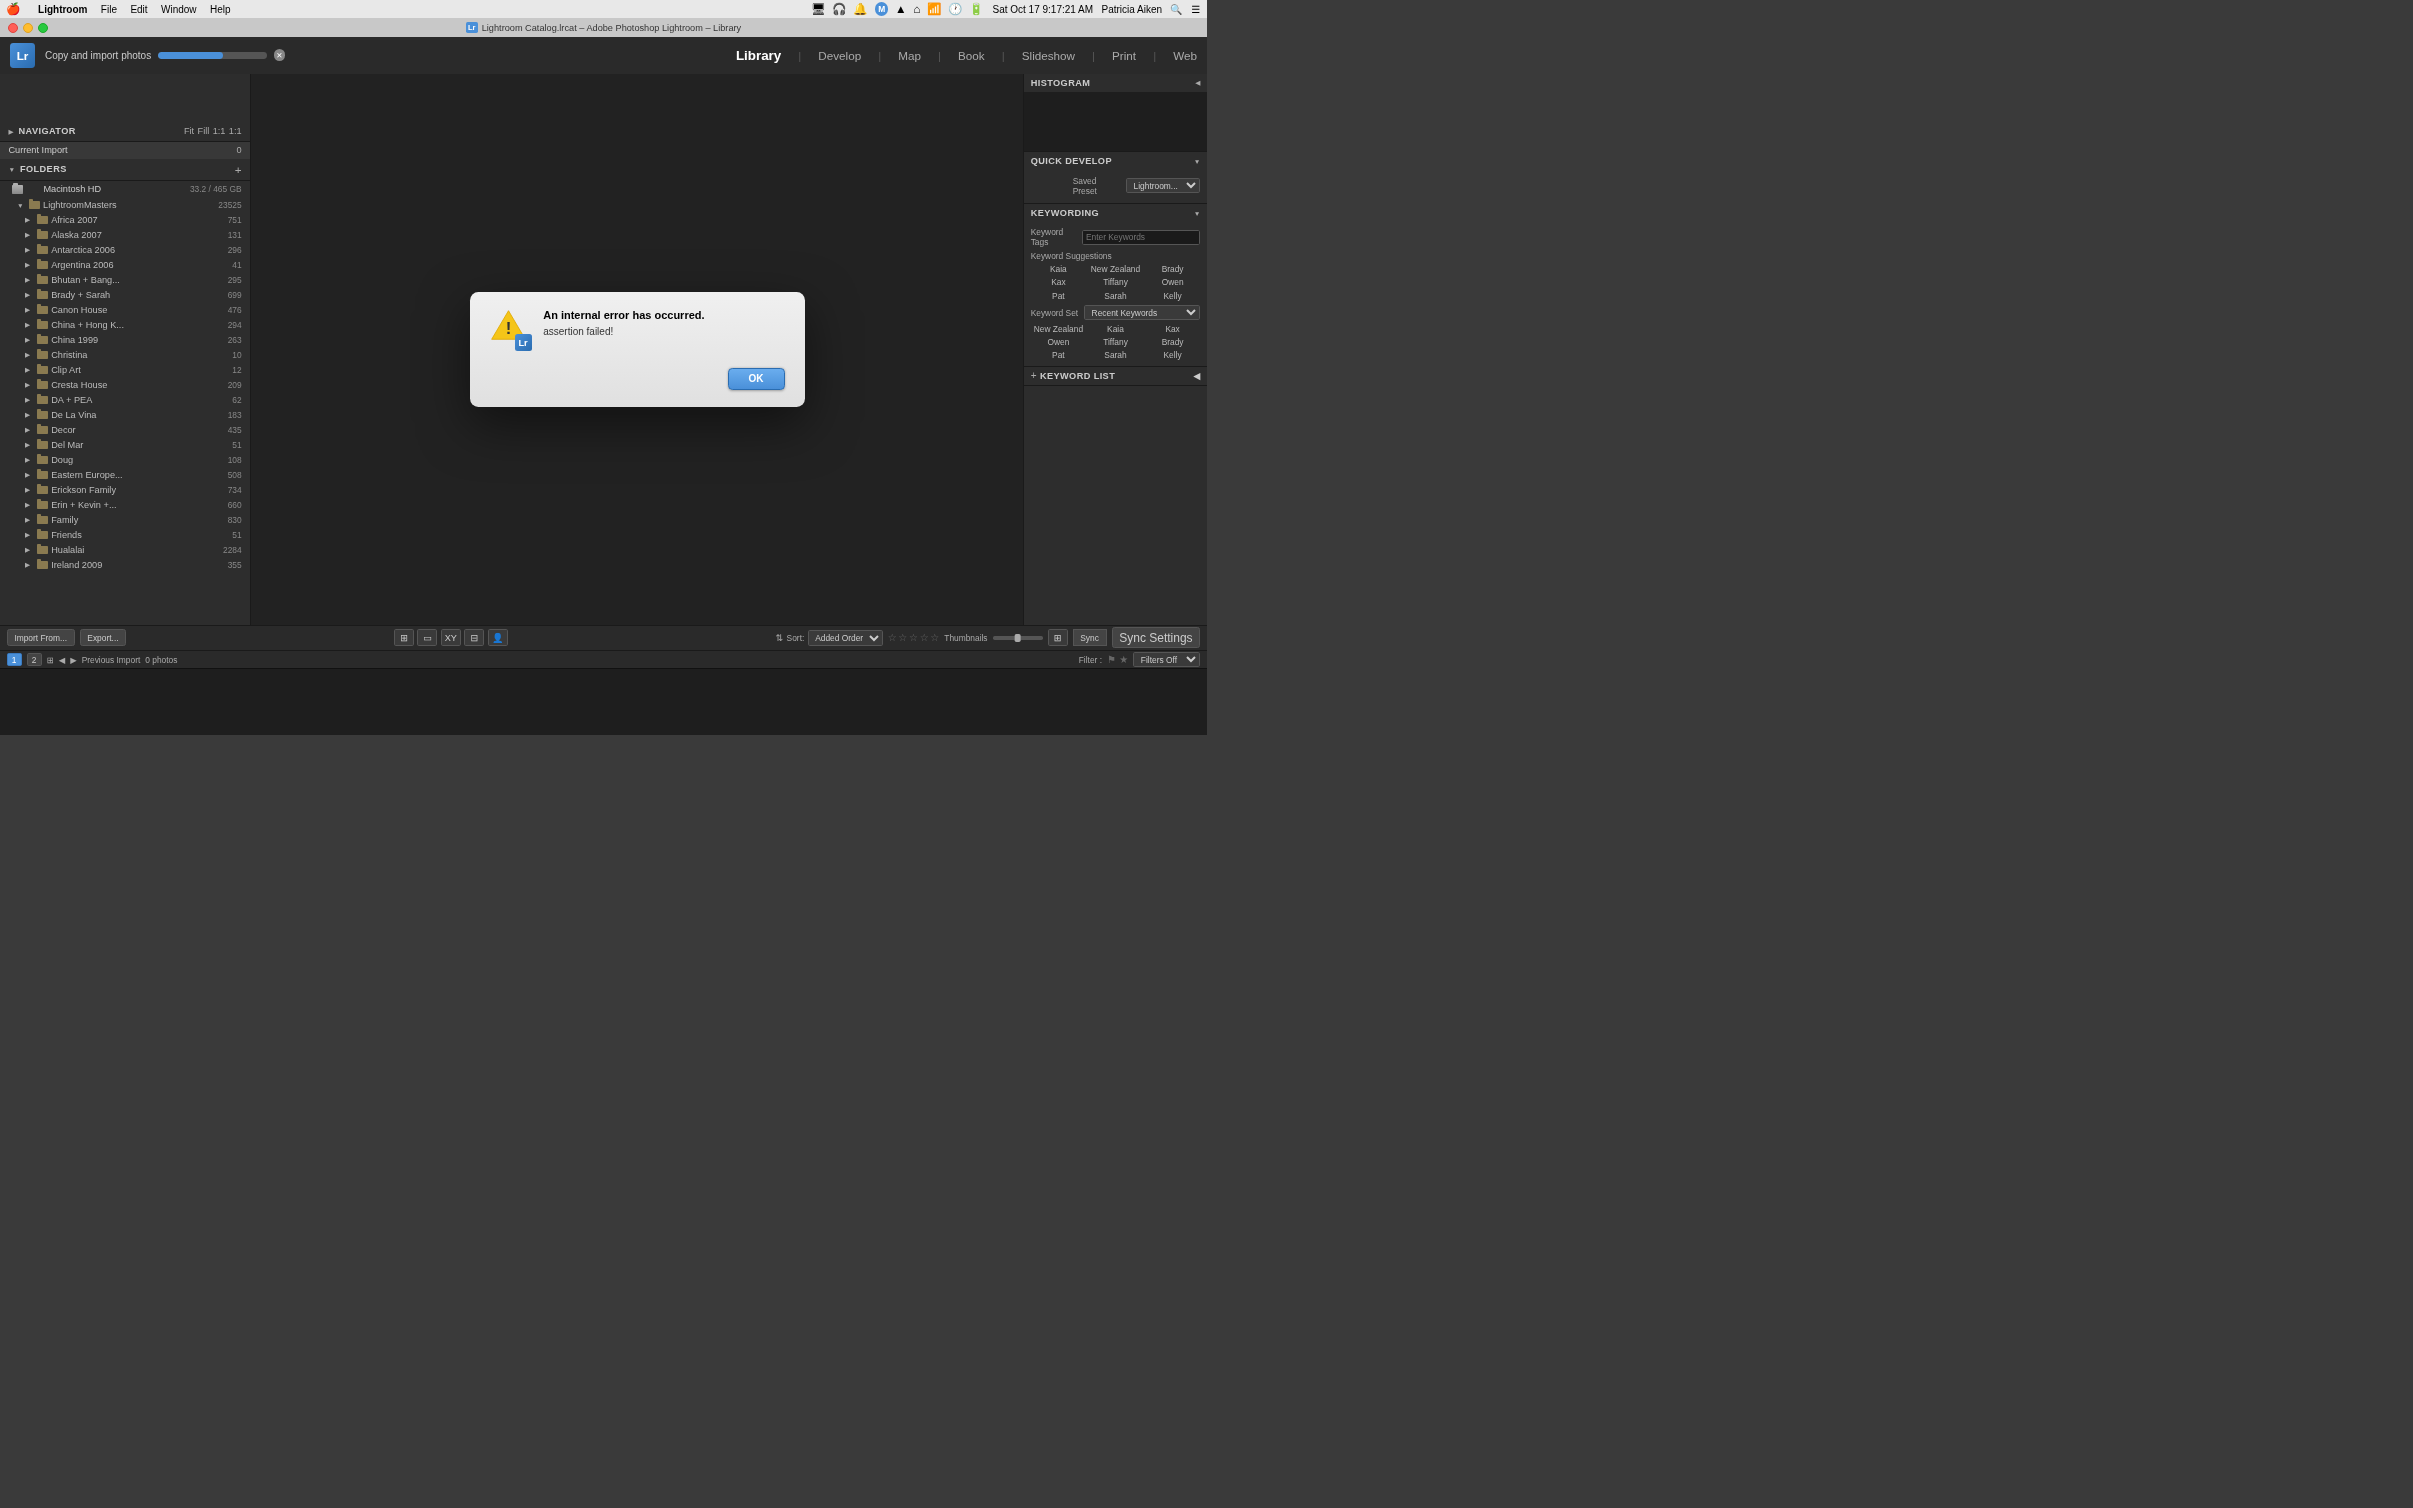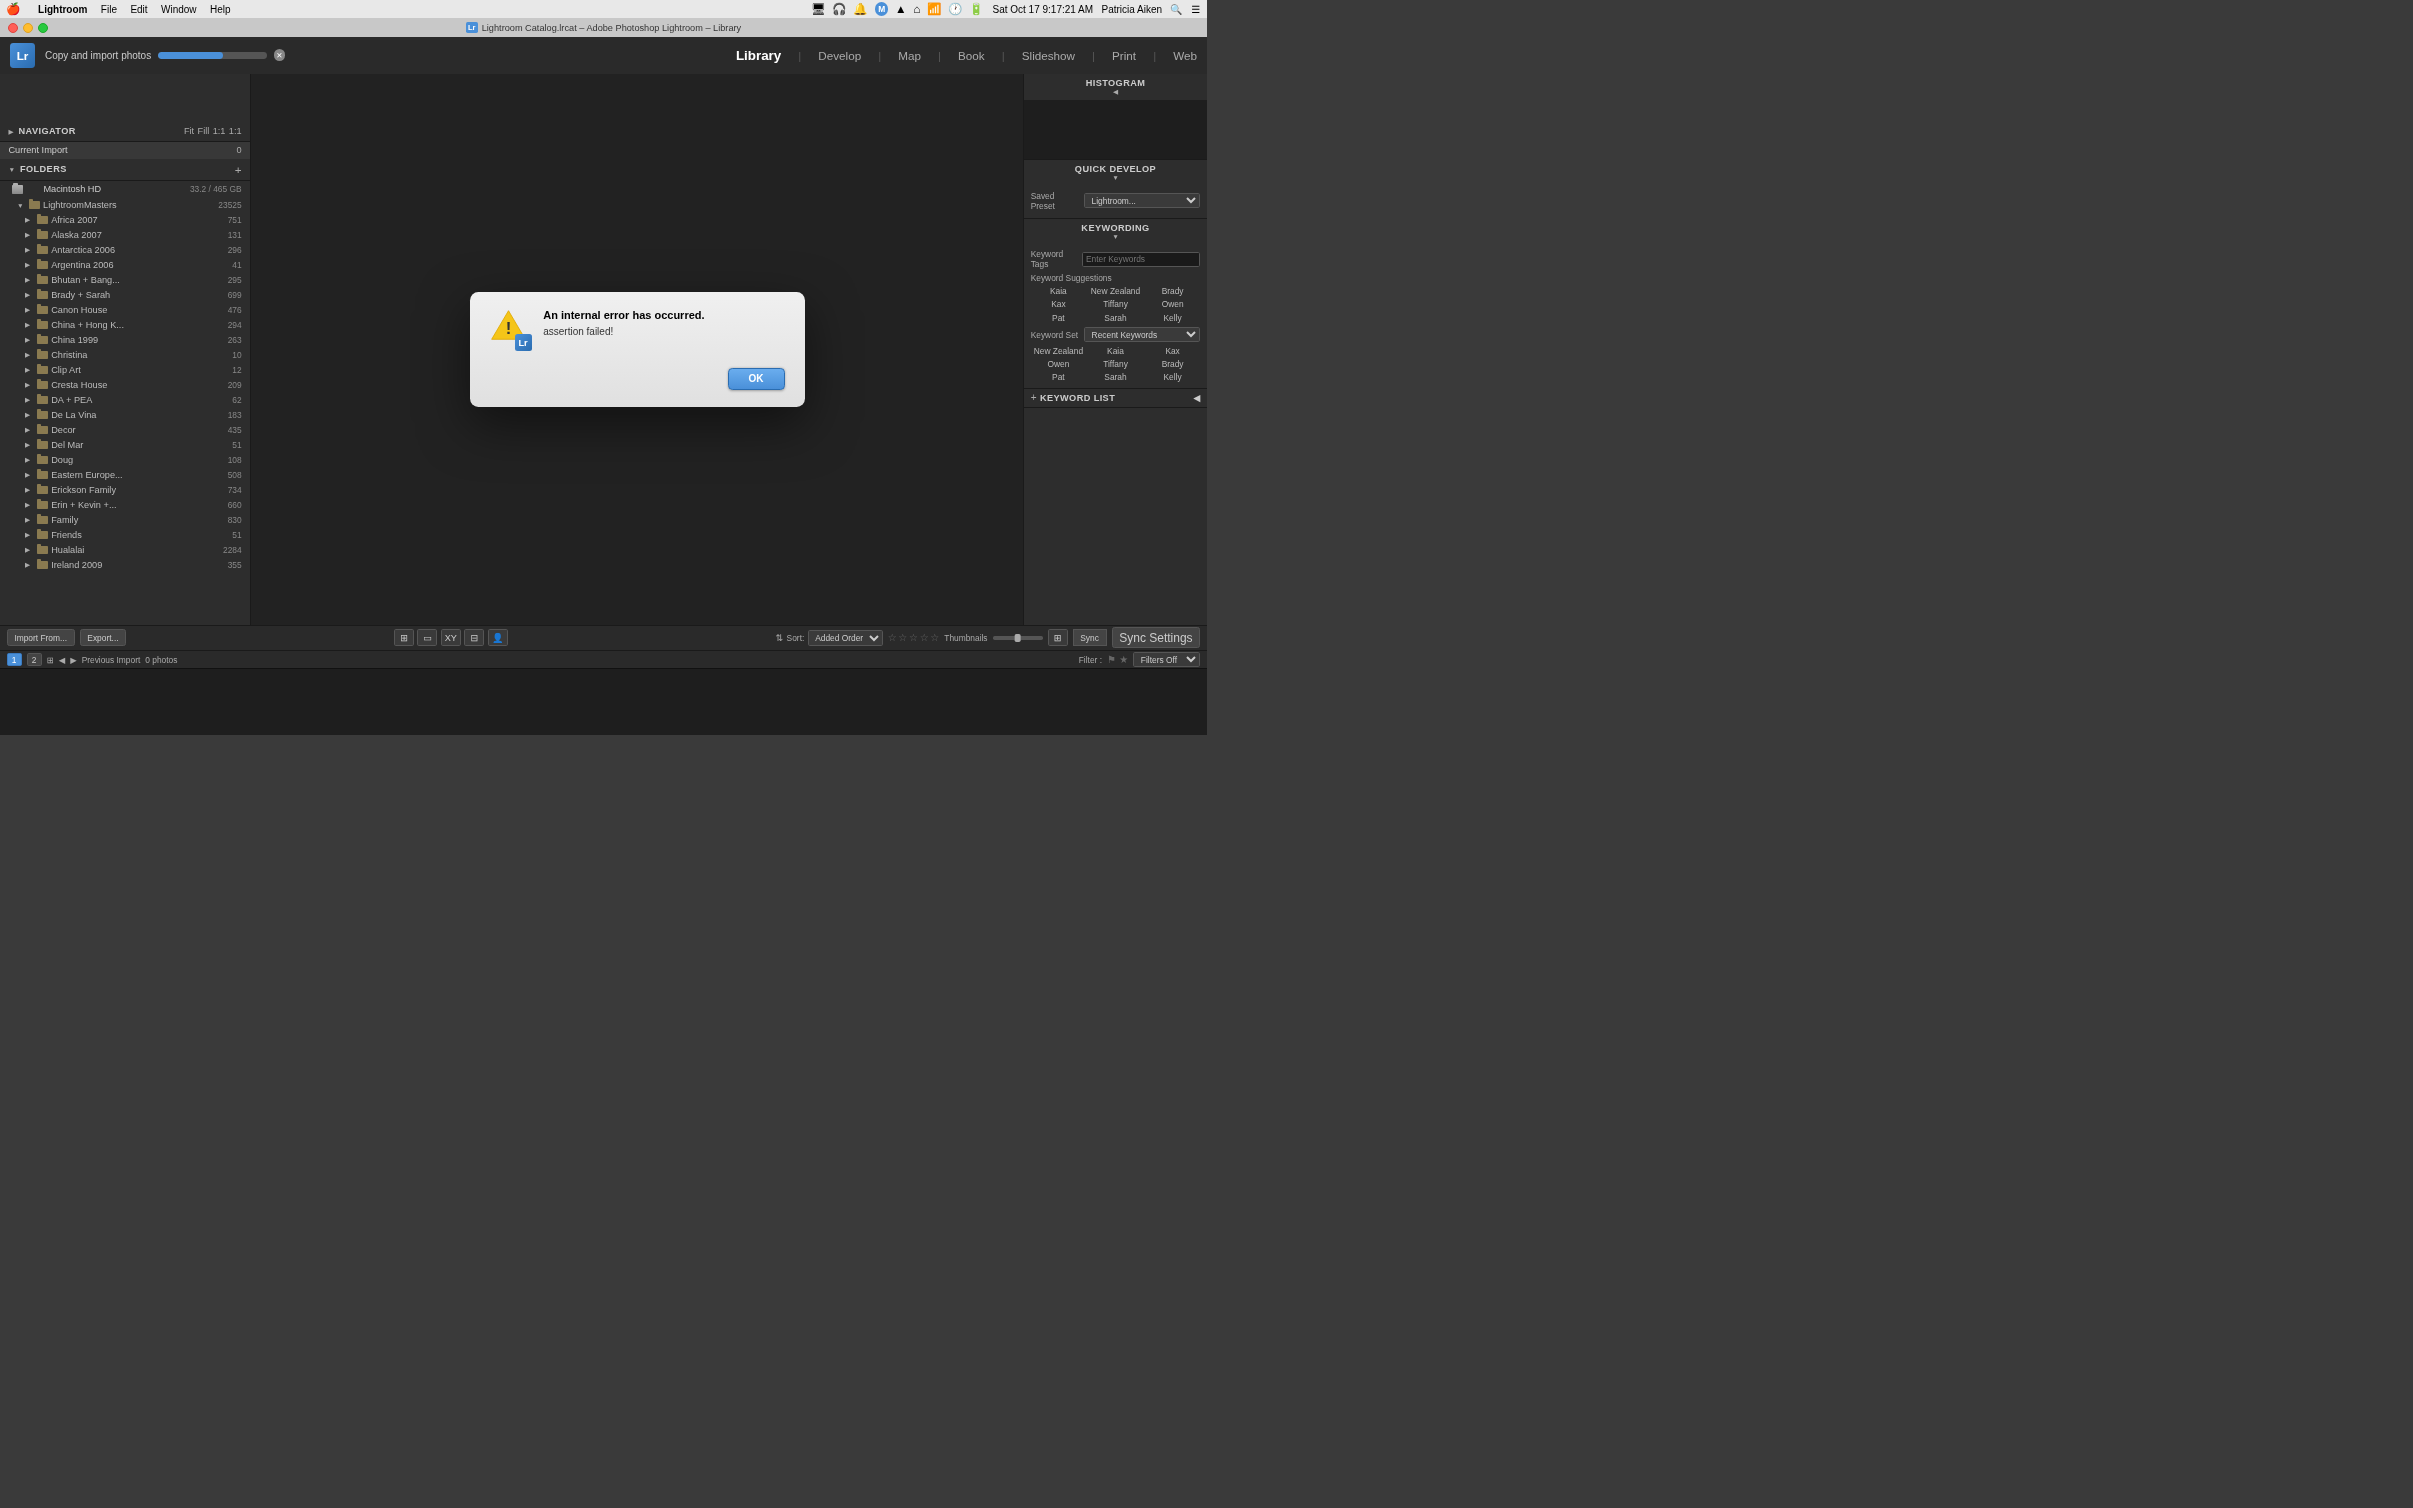--- a/index.html
+++ b/index.html
@@ -392,21 +392,20 @@
     }
     .rs-section {
       border-bottom: 0.8px solid #1a1a1a;
     }
     .rs-header {
       display: flex;
       align-items: center;
       padding: 4.2px 6.7px;
       background: #2d2d2d;
       cursor: pointer;
-      flex-direction: column;
     }
     .rs-header .label {
       font-size: 9.2px;
       font-weight: 600;
       color: #ccc;
       letter-spacing: 0.4px;
       text-transform: uppercase;
       flex: 1;
     }
     .rs-header .tri { font-size: 6.7px; color: #aaa; }
@@ -415,20 +414,21 @@
       background: #1e1e1e;
     }
     .quick-develop-area {
       padding: 5px 6.7px;
     }
     .qd-row {
       display: flex;
       align-items: center;
       gap: 3.4px;
       margin-bottom: 2.5px;
+      margin-left: 42px;
     }
     .qd-label {
       font-size: 8.4px;
       color: #aaa;
       width: 50px;
     }
     .qd-select {
       flex: 1;
       background: #3a3a3a;
       border: 0.8px solid #555;

